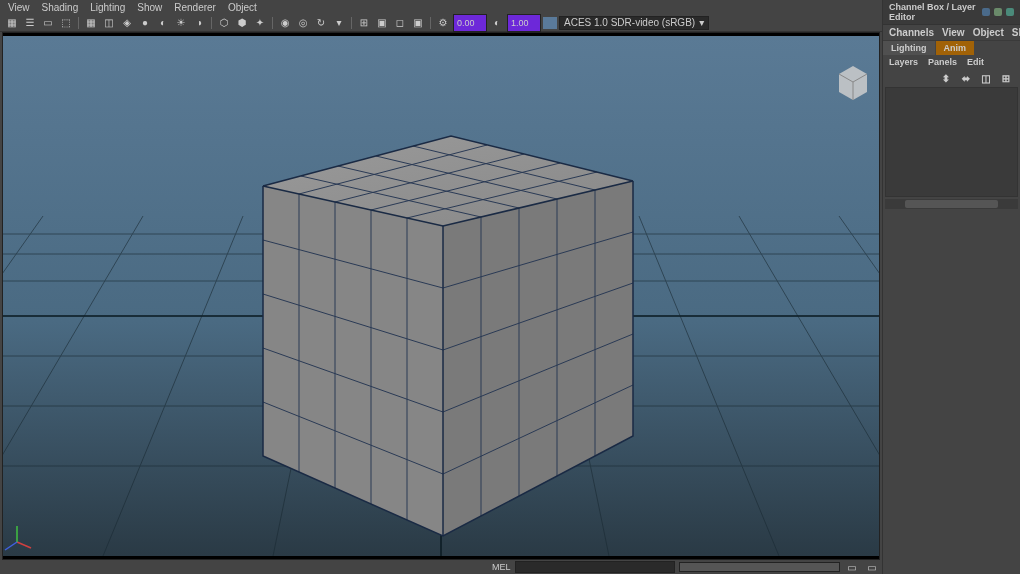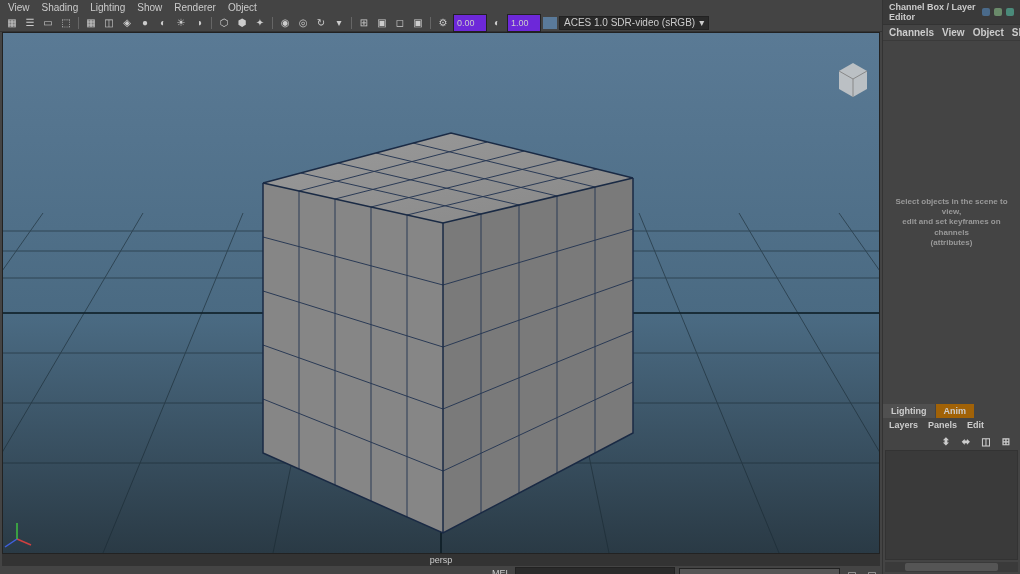--- a/index.html
+++ b/index.html
@@ -184,21 +184,20 @@
             <line x1="14" y1="18" x2="14" y2="36" stroke="#888"></line>
           </g>
 
           <g transform="translate(14,506)" stroke-width="1.5">
             <line x1="0" y1="0" x2="14" y2="6" stroke="#d04040"></line>
             <line x1="0" y1="0" x2="0" y2="-16" stroke="#40c040"></line>
             <line x1="0" y1="0" x2="-12" y2="8" stroke="#4060e0"></line>
           </g>
         </svg>
       </div>
-      <div class="view-label">persp</div>
       <div class="timeline-row">
         <span class="mel-label" style="margin-left:490px">MEL</span>
         <div class="mel-input"></div>
         <div class="time-slider" style="max-width:190px">
           <div class="time-thumb" style="left:0;width:100%"></div>
         </div>
         <span class="tool-icon">▭</span>
         <span class="tool-icon">▭</span>
       </div>
 
@@ -212,27 +211,20 @@
           <span class="mini-icon" style="background:#6a8a6a"></span>
           <span class="mini-icon" style="background:#4a8a7a"></span>
         </span>
       </div>
       <div class="panel-menu">
         <span>Channels</span>
         <span>View</span>
         <span>Object</span>
         <span>Show</span>
       </div>
-      <div class="panel-body">
-        <div class="hint-text">
-          <div>Select objects in the scene to view,</div>
-          <div>edit and set keyframes on channels</div>
-          <div>(attributes)</div>
-        </div>
-      </div>
 
       <div class="layer-tabs">
         <div class="layer-tab active">Lighting</div>
         <div class="layer-tab">Anim</div>
       </div>
       <div class="layer-menu">
         <span>Layers</span>
         <span>Panels</span>
         <span>Edit</span>
       </div>

